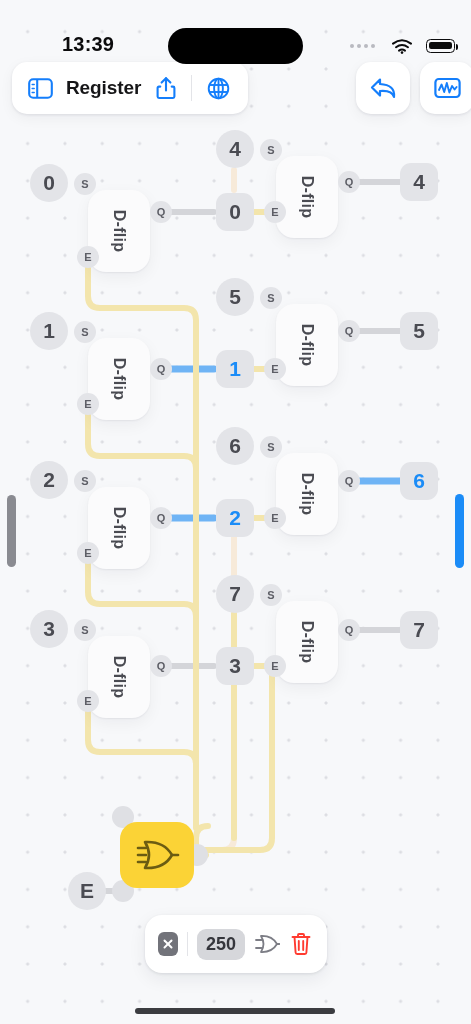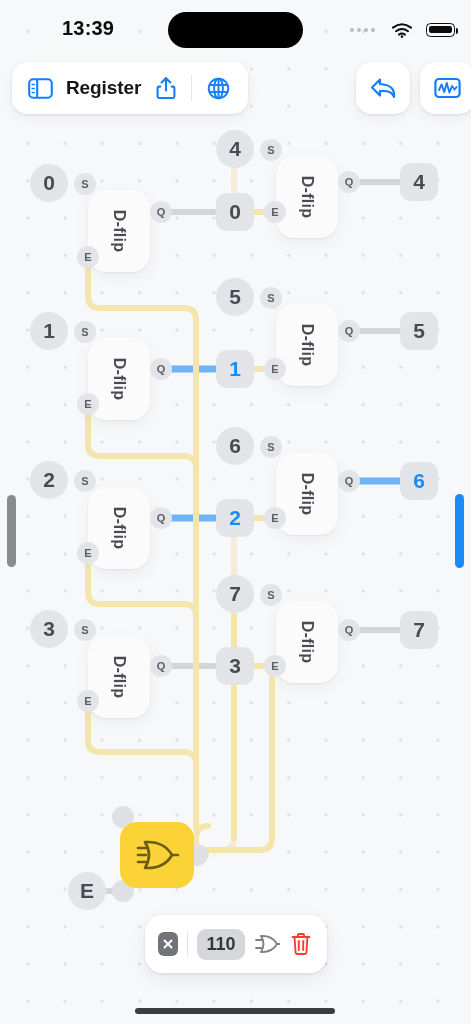--- a/index.html
+++ b/index.html
@@ -15,21 +15,21 @@
   #canvas{
     position:absolute; inset:0;
     background-color:#f7f8fa;
     background-image: radial-gradient(circle, #dcdde2 1.5px, transparent 1.6px);
     background-size: 37.3px 37.3px;
     background-position: 9px 13px;
   }
 
   
   #statusbar{
-    position:absolute; top:0; left:0; width:471px; height:56px;
+    position:absolute; top:16px; left:0; width:471px; height:56px;
     z-index:40; pointer-events:none;
   }
   #clock{
     position:absolute; left:62px; top:17px;
     font-size:20px; font-weight:600; color:#0b0b0c; letter-spacing:.2px;
   }
   #notch{
     position:absolute; left:168px; top:12px; width:135px; height:36px;
     background:#000; border-radius:18px;
   }
@@ -298,21 +298,21 @@
 <div id="toolbar">
   <div id="tb-close">
     <svg width="12" height="12" viewBox="0 0 12 12">
       <g stroke="#ffffff" stroke-width="2" stroke-linecap="round">
         <path d="M2.5 2.5 L9.5 9.5"></path>
           <path d="M9.5 2.5 L2.5 9.5"></path>
       </g>
     </svg>
   </div>
   <div class="vdiv" style="height:24px"></div>
-  <div id="tb-count">110</div>
+  <div id="tb-count">250</div>
   <div class="icon-btn" style="width:30px;height:30px">
     <svg width="26" height="22" viewBox="0 0 26 22">
       <g fill="none" stroke="#7c7d85" stroke-width="1.8" stroke-linecap="round" stroke-linejoin="round">
         <path d="M7 3 Q12 11 7 19 Q18 19.5 23 11 Q18 2.5 7 3 Z"></path>
         <path d="M2 7 H7.5"></path>
           <path d="M2 15 H7.5"></path>
         <path d="M23 11 H25.5"></path>
       </g>
     </svg>
   </div>

